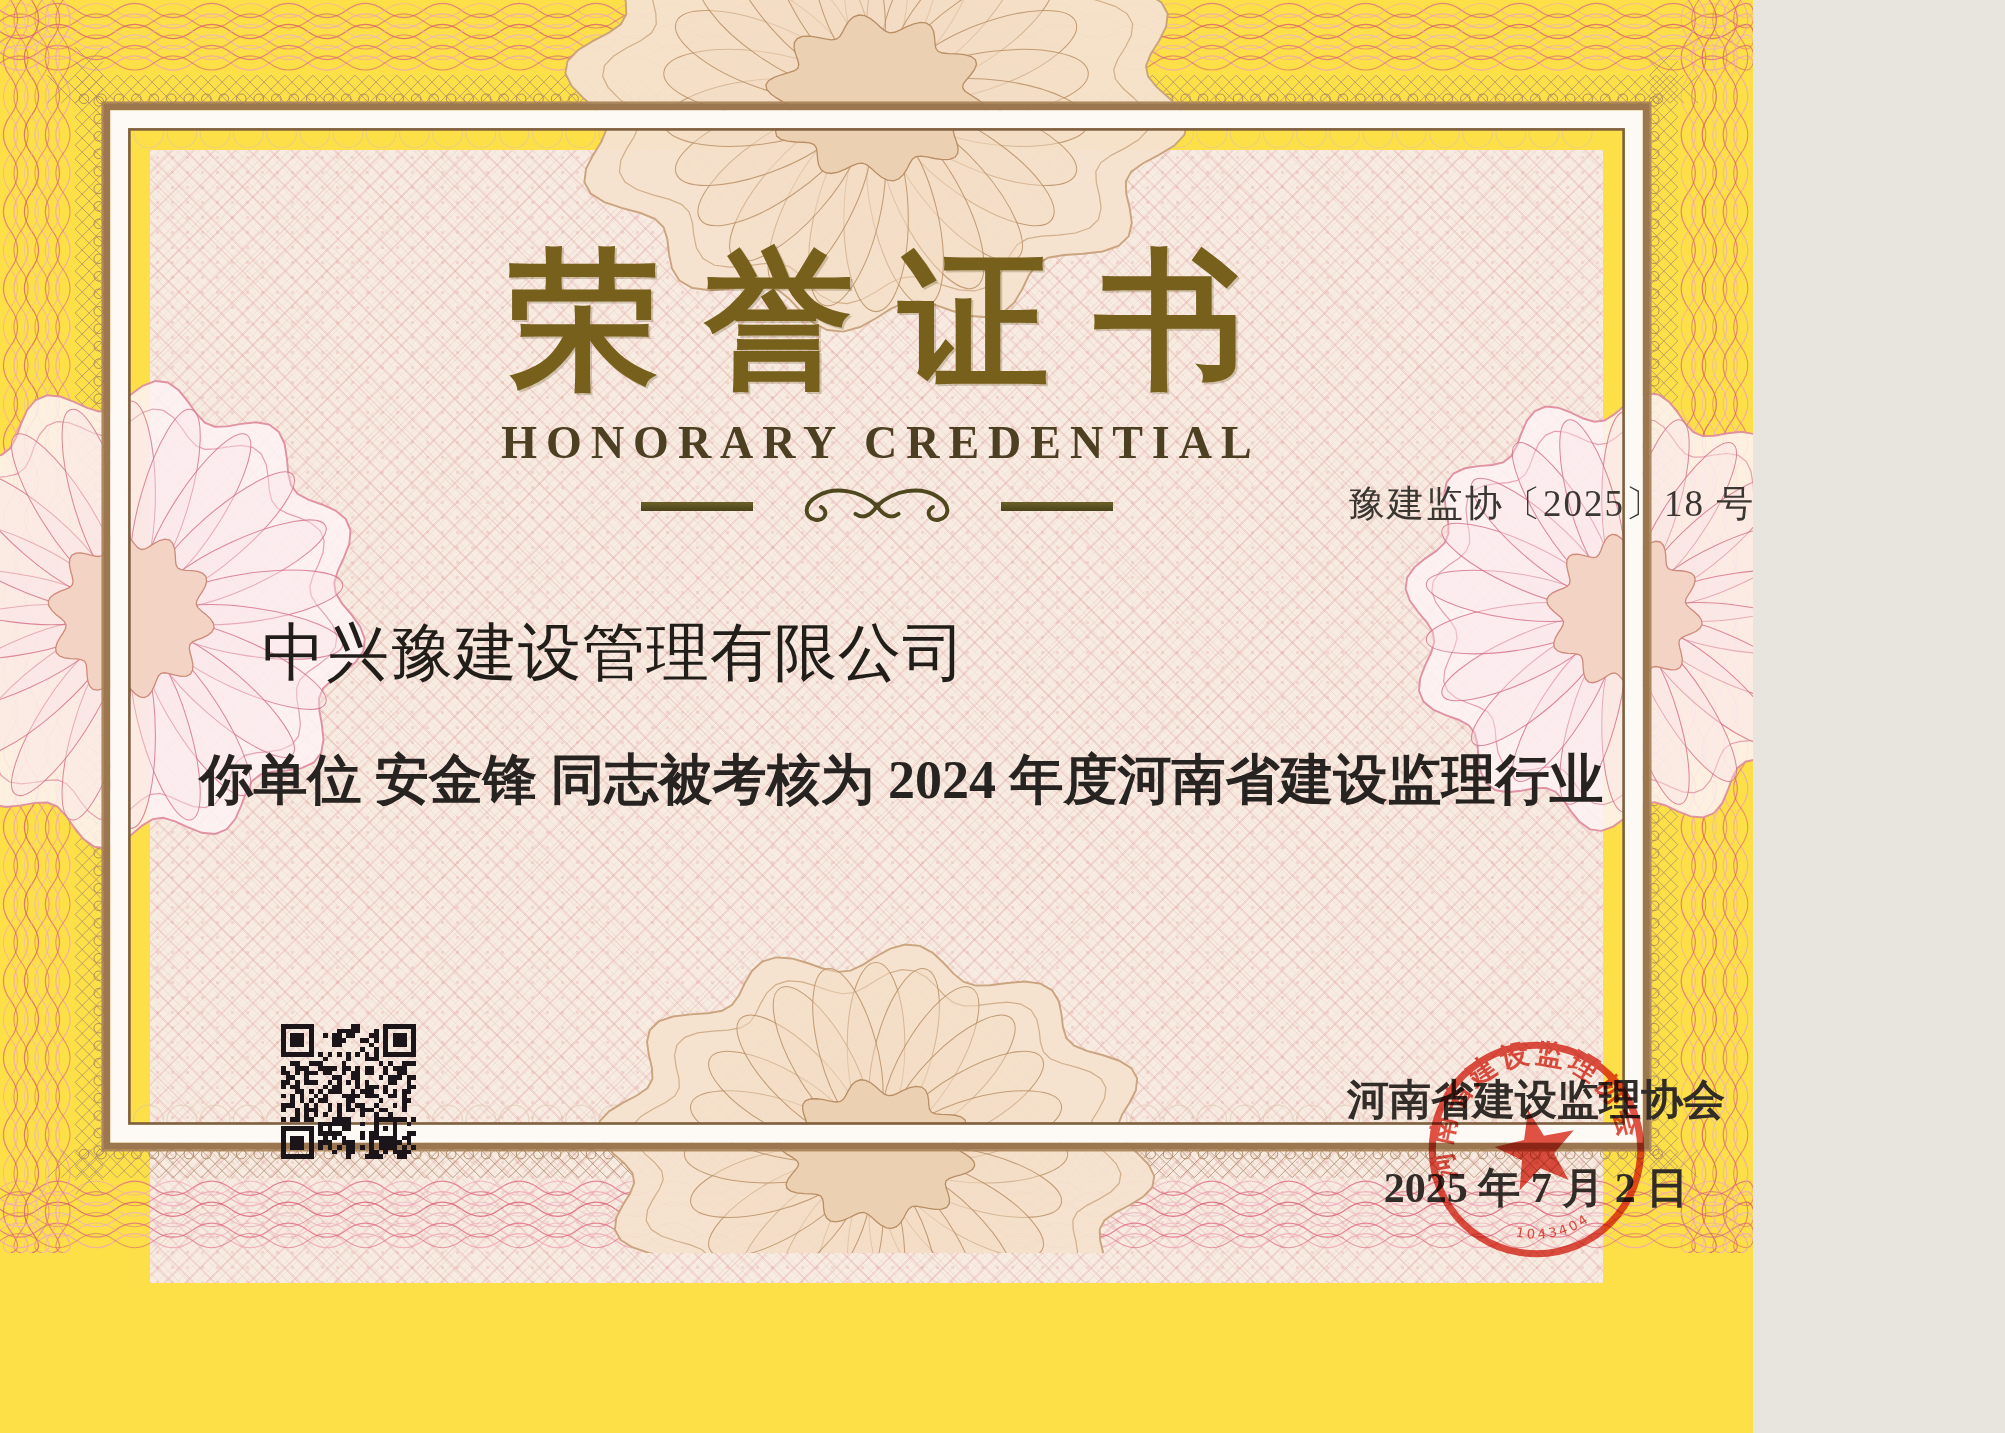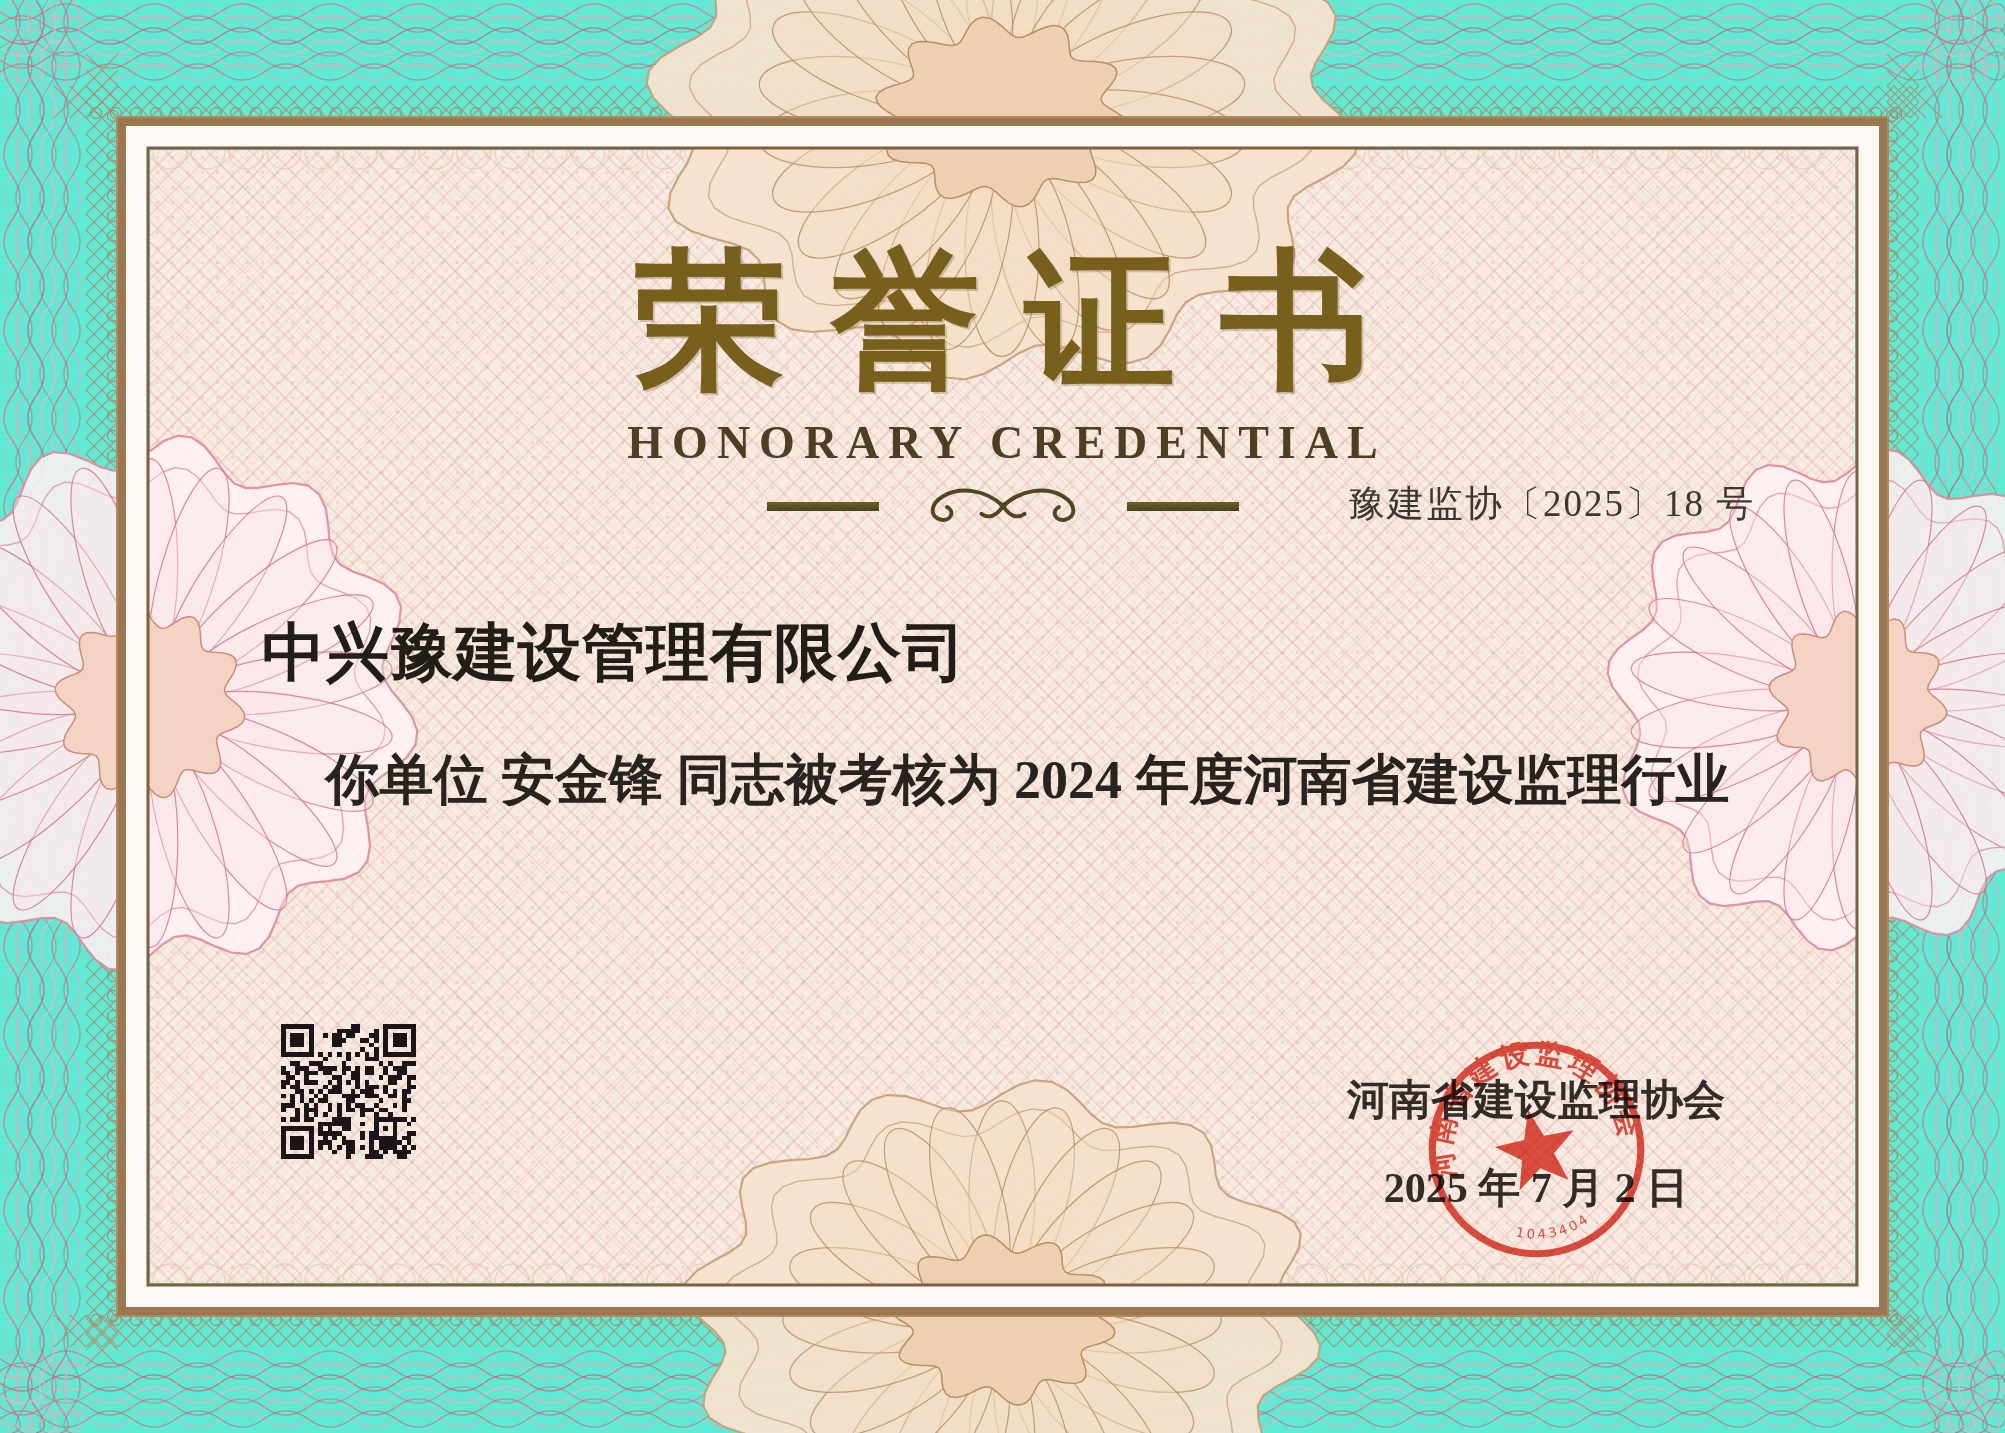--- a/index.html
+++ b/index.html
@@ -1,18 +1,18 @@
 <!DOCTYPE html>
 <html><head>
 <meta charset="utf-8">
 <style>
   html,body{margin:0;padding:0;background:#e8e4de;}
   .certificate{
-    position:relative; width:2005px; height:1433px; overflow:hidden;
-    background:#5eead4;
+    position:relative; width:1753px; height:1433px; overflow:hidden;
+    background:#fde047;
     font-family:"Liberation Serif","DejaVu Serif",serif;
   }
   
   .content-bg{
     position:absolute; left:150px; top:150px; right:150px; bottom:150px;
     background-color:#f8ebe2;
     background-image:
       repeating-linear-gradient(45deg, rgba(221,139,139,.20) 0 2px, transparent 2px 15px),
       repeating-linear-gradient(135deg, rgba(221,139,139,.20) 0 2px, transparent 2px 15px),
       repeating-linear-gradient(45deg, rgba(186,156,118,.10) 0 1px, transparent 1px 7px),
@@ -44,21 +44,21 @@
   }
   .divider .bar{width:112px; height:9px; background:linear-gradient(#6a6128,#4a431c);}
 
   .doc-number{
     position:absolute; left:1348px; top:479px;
     font-size:37px; color:#3a3733; letter-spacing:2px; white-space:nowrap;
   }
 
   .company{
     position:absolute; left:262px; top:610px;
-    font-size:63px; font-weight:700; color:#211d19; letter-spacing:1px; white-space:nowrap;
+    font-size:63px; font-weight:400; color:#211d19; letter-spacing:1px; white-space:nowrap;
   }
 
   .body-line{
     position:absolute; left:0; right:0; top:744px; text-align:center;
     transform:translateX(25px);
     font-size:54px; font-weight:700; color:#272320; white-space:nowrap;
   }
 
   .award-title{
     position:absolute; left:0; right:0; top:858px; text-align:center;

